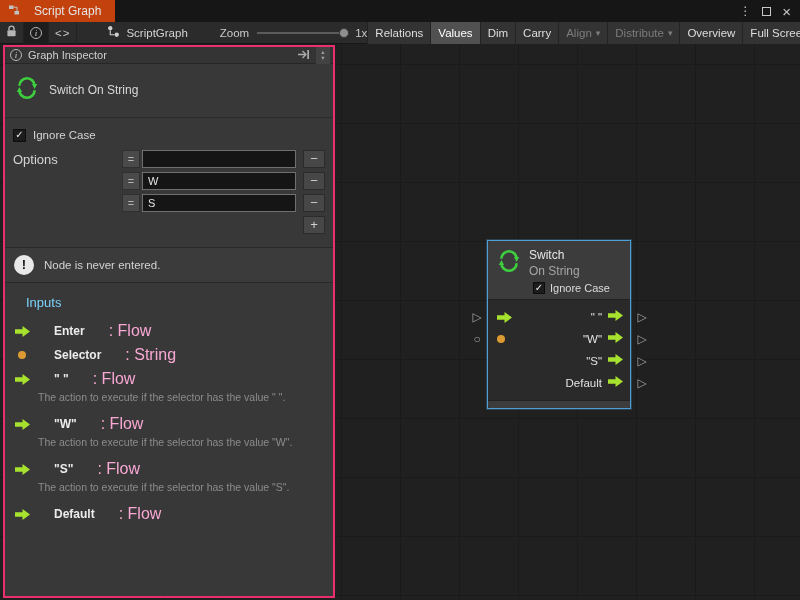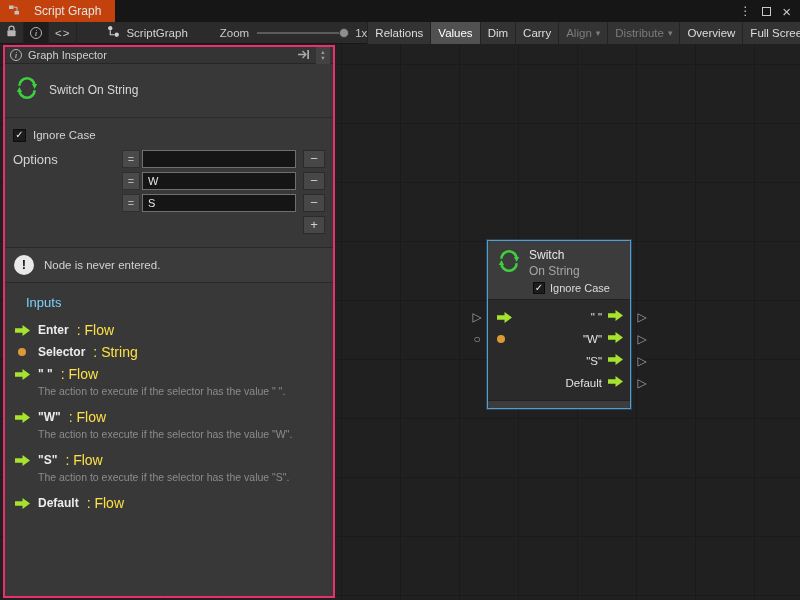--- a/index.html
+++ b/index.html
@@ -73,24 +73,24 @@
   .opt-row { display:flex; align-items:center; margin-bottom:4px; }
   .opt-handle { width:18px; height:18px; background:#4a4a4a; border:1px solid #303030; color:#b3b3b3; text-align:center; line-height:16px; font-size:11px; flex:0 0 auto; }
   .opt-field { flex:1; height:18px; background:#151515; border:1px solid #6f6f6f; color:#e4e4e4; font-size:11px; padding:0 5px; margin:0 7px 0 2px; font-family:"Liberation Sans", sans-serif; }
   .opt-btn { width:22px; height:18px; background:#474747; border:1px solid #2b2b2b; color:#d0d0d0; text-align:center; line-height:15px; font-size:13px; flex:0 0 auto; }
   .opt-plus-row { display:flex; justify-content:flex-end; margin-top:2px; }
   .warnbox { margin-top:13px; background:#3b3b3b; border-top:1px solid #292929; border-bottom:1px solid #292929; display:flex; align-items:center; gap:10px; padding:7px 9px; }
   .warn-icon { width:20px; height:20px; border-radius:50%; background:#e9e9e9; color:#141414; font-weight:bold; text-align:center; line-height:20px; font-size:13px; flex:0 0 auto; }
   .warn-text { font-size:11.5px; color:#d2d2d2; }
   .sect-h { font-size:13px; color:#7dd3fc; padding:12px 21px 9px; }
   .sect-h.bordered { border-top:1px solid #2c2c2c; margin-top:9px; }
-  .port-row { display:flex; align-items:center; gap:8px; padding:3px 9px 3px 9px;text-align:right; }
+  .port-row { display:flex; align-items:center; gap:24px; padding:3px 9px 3px 9px;text-align:right; }
   .picon { width:16px; display:inline-flex; justify-content:center; flex:0 0 auto; }
   .pname { font-size:12px; font-weight:bold; color:#ececec; }
-  .ptype { font-size:14px; color:#fde047; }
+  .ptype { font-size:16px; color:#f9a8d4; }
   .port-desc { font-size:10.5px; color:#8c8c8c; padding:0 9px 8px 33px; line-height:13px; }
 </style>
 </head>
 <body>
 
 <div class="screen">
 
   <div class="tabbar">
     <div class="tab">
       <span>

